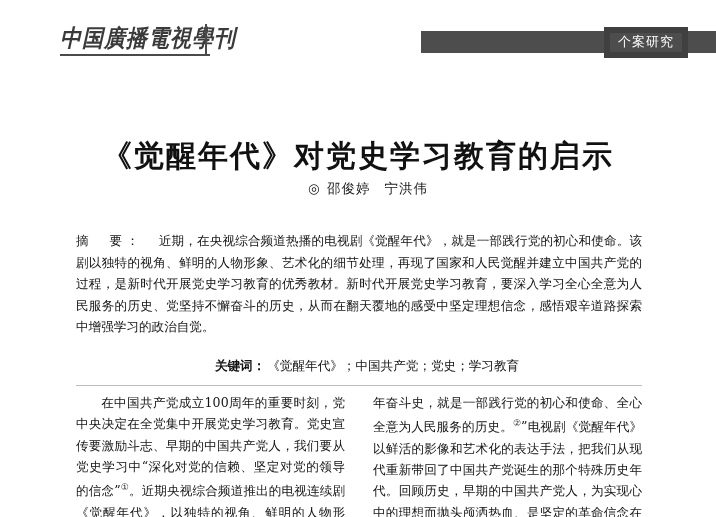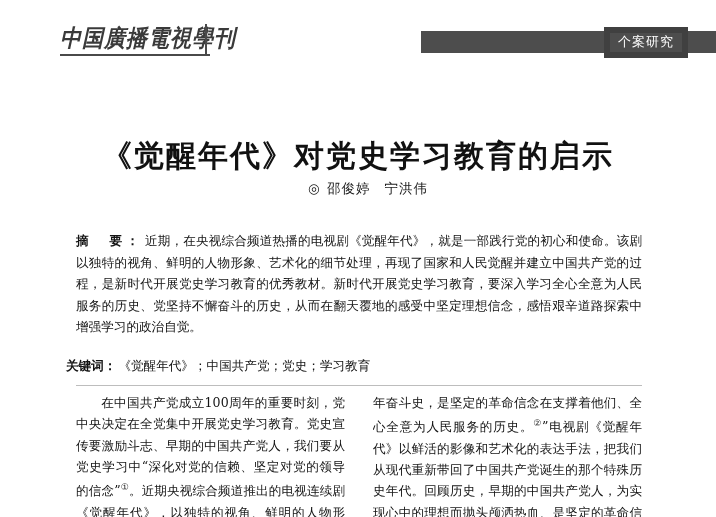--- a/index.html
+++ b/index.html
@@ -120,36 +120,37 @@
     top: 230px;
     left: 76px;
     width: 566px;
     font-size: 12.6px;
     line-height: 21.5px;
     text-align: justify;
     text-justify: inter-ideograph;
     color: #141414;
   }
   .abstract .lead {
-    font-weight: bold;
+    font-weight: normal;
     letter-spacing: 4px;
-    margin-right: 2px;
+    margin-right: 16px;
   }
   .abstract p {
     margin: 0;
     text-indent: 0;
   }
   .keywords {
     position: absolute;
     top: 355px;
-    left: 66px;
+    left: 84px;
     width: 566px;
     font-size: 12.6px;
     line-height: 21px;
     color: #141414;
+    text-align: center;
   }
   .keywords .lead {
     font-weight: bold;
     margin-right: 2px;
   }
 
   
   .divider {
     position: absolute;
     top: 385px;
@@ -217,17 +218,17 @@
     <span class="lead">关键词：</span><span>《觉醒年代》；中国共产党；党史；学习教育</span>
   </div>
 
   <div class="divider"></div>
 
   <div class="body-cols">
     <div class="col">
       <p><span>在中国共产党成立100周年的重要时刻，党中央决定在全党集中开展党史学习教育。党史宣传要激励斗志、早期的中国共产党人，我们要从党史学习中“深化对党的信赖、坚定对党的领导的信念”</span><sup>①</sup><span>。近期央视综合频道推出的电视连续剧《觉醒年代》，以独特的视角、鲜明的人物形象、艺术化的细节处理，再现了中国共产党成立前新文化运动、五四运动等重大历史事件，描绘</span></p>
     </div>
     <div class="col">
-      <p class="noindent"><span>年奋斗史，是坚定的革命信念在支撑着他们、全心全意为人民服务的历史。</span><sup>②</sup><span>”电视剧《觉醒年代》以鲜活的影像和艺术化的表达手法，把我们从现代重新带回了中国共产党诞生的那个特殊历史年代。回顾历史，早期的中国共产党人，为实现心中的理想而抛头颅洒热血、是坚定的革命信念在支撑着他们。在新时期，更需要坚定的革命信念指引全体人民，积极投身中华民族伟大</span></p>
+      <p class="noindent"><span>年奋斗史，就是一部践行党的初心和使命、全心全意为人民服务的历史。</span><sup>②</sup><span>”电视剧《觉醒年代》以鲜活的影像和艺术化的表达手法，把我们从现代重新带回了中国共产党诞生的那个特殊历史年代。回顾历史，早期的中国共产党人，为实现心中的理想而抛头颅洒热血、是坚定的革命信念在支撑着他们。在新时期，更需要坚定的革命信念指引全体人民，积极投身中华民族伟大</span></p>
     </div>
   </div>
 
 </div>
 
 </body></html>

